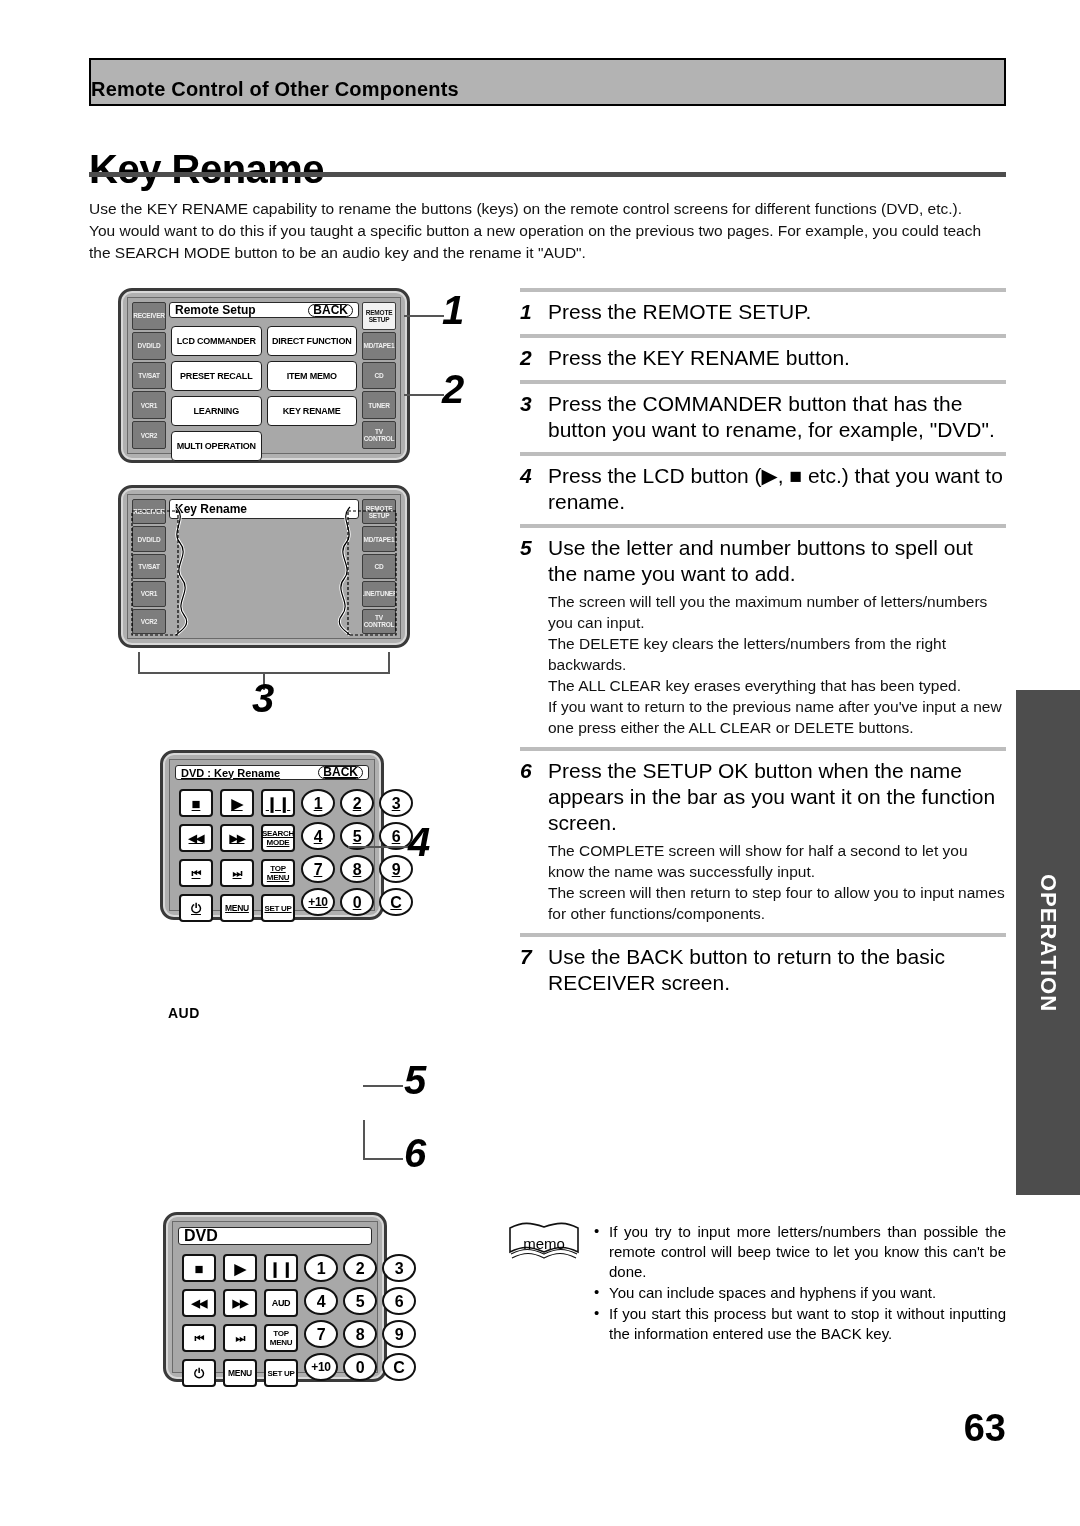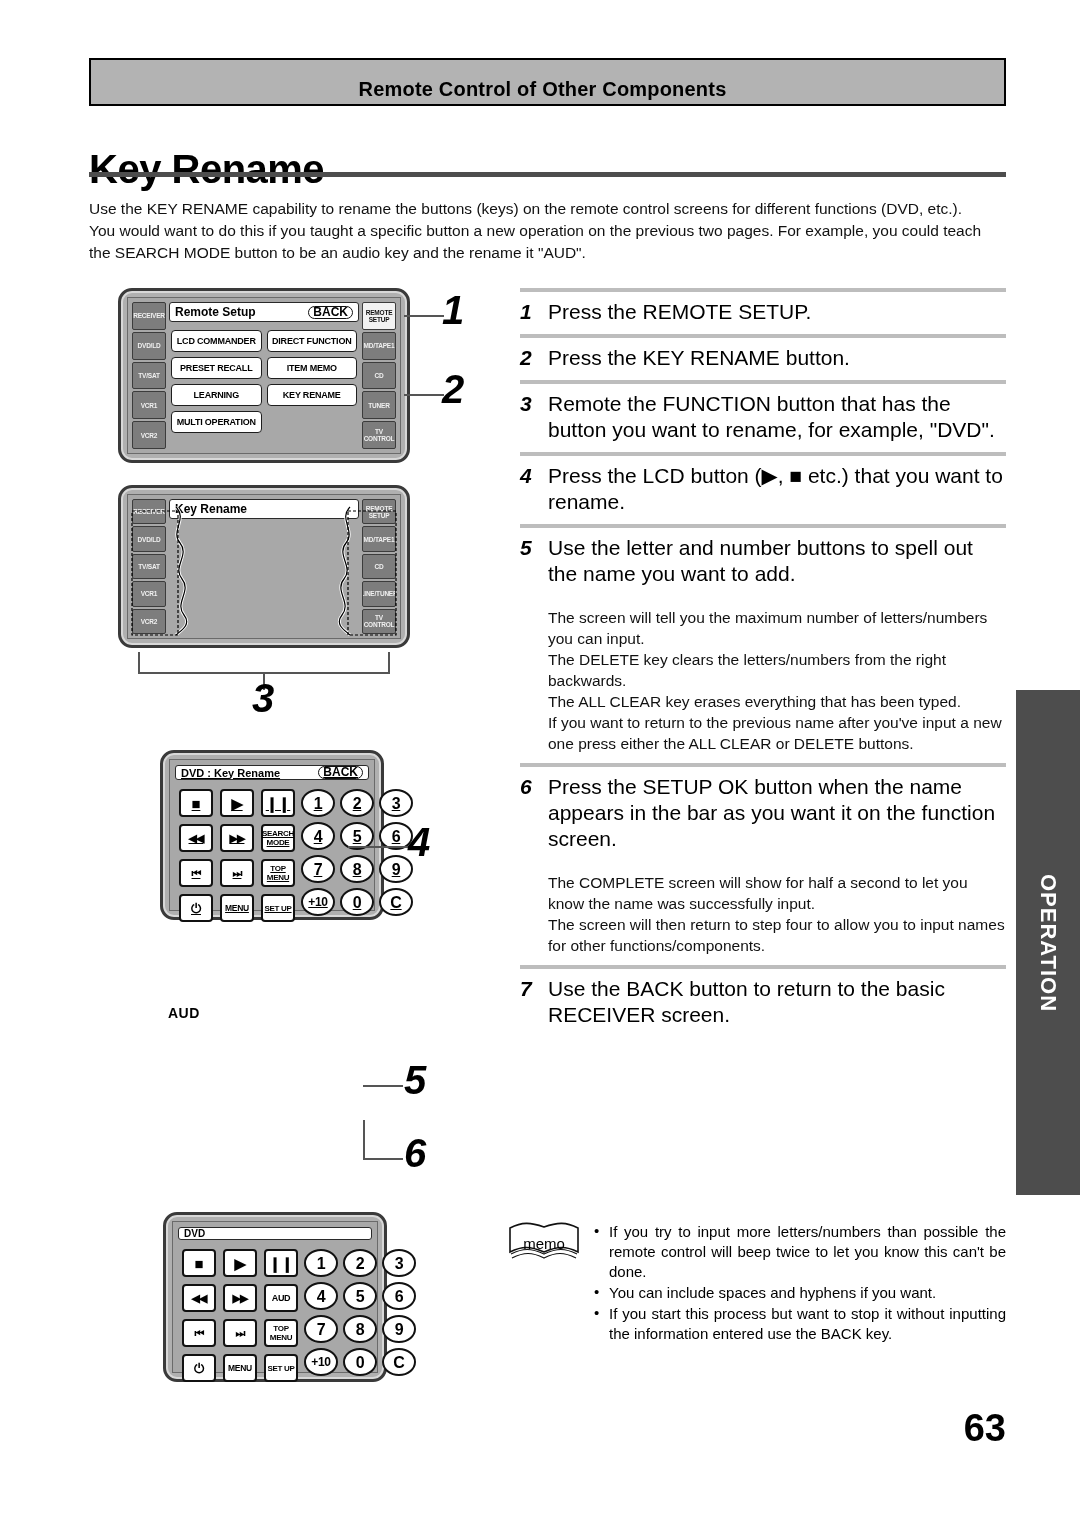--- a/index.html
+++ b/index.html
@@ -10,21 +10,21 @@
     font-family:"Liberation Sans", sans-serif;
     color:#000;
     position:relative;
     overflow:hidden;
   }
 
   
   #header-bar{
     position:absolute; left:89px; top:58px; width:917px; height:48px;
     background:#b3b3b3; border:2px solid #000;
-    display:flex; align-items:flex-end; justify-content:center;
+    display:flex; align-items:flex-end; justify-content:flex-start;
   }
   #header-title{
     font-size:20px; font-weight:bold; letter-spacing:.2px;
     padding:0 10px 3px 0;
     font-family:"Liberation Sans", sans-serif;
   }
 
   #page-title{
     position:absolute; left:89px; top:120px;
     font-size:40px; font-weight:bold; letter-spacing:-.5px;
@@ -97,21 +97,21 @@
     border:1px solid #111; border-radius:7px; font-size:12px; font-weight:bold;
     padding:1px 4px; background:#fff; line-height:9px;
   }
 
   .lcd-grid{ flex:1; display:flex; gap:5px; padding:4px 2px 2px 2px; }
   .lcd-col{ flex:1; display:flex; flex-direction:column; gap:5px; }
   .lcd-btn{
     background:#ffffff; border:1px solid #1e1e1e; border-radius:4px;
     font-size:9px; font-weight:bold; text-align:center;
     display:flex; align-items:center; justify-content:center;
-    height:22px; line-height:9px; letter-spacing:-.2px;
+    height:30px; line-height:9px; letter-spacing:-.2px;
   }
   .lcd-spacer{ height:18px; }
 
   
   .blank-screen{ flex:1; background:#a8a8a8; }
 
   
   .keypad{ flex:1; display:flex; gap:6px; padding:5px 4px 4px 4px; }
   .keys-left{ display:grid; grid-template-columns:repeat(3,34px); grid-auto-rows:28px; gap:7px; }
   .keys-right{ display:grid; grid-template-columns:repeat(3,34px); grid-auto-rows:28px; gap:5px; }
@@ -134,21 +134,21 @@
   .lead{ position:absolute; background:#555; }
   .lead.h{ height:2px; }
   .lead.v{ width:2px; }
 
   
   #steps{ position:absolute; left:520px; top:288px; width:486px; }
   .step-rule{ height:4px; background:#bdbdbd; margin:0; }
   .step{ display:flex; gap:10px; padding:7px 0 9px 0; }
   .step-num{ font-size:21px; font-weight:bold; font-style:italic; width:18px; flex:none; line-height:26px;}
   .step-head{ font-size:21px; font-weight:normal; line-height:26px; }
-  .step-body{ font-size:15.5px; line-height:21px; font-weight:normal; margin-top:20px; color:#111;}
+  .step-body{ font-size:15.5px; line-height:21px; font-weight:normal; margin-top:4px; color:#111;}
 
   
   #memo{
     position:absolute; left:508px; top:1222px; width:498px;
     display:flex; gap:12px;
   }
   #memo-icon{
     width:72px; height:42px; flex:none; position:relative;
   }
   #memo-label{
@@ -337,21 +337,21 @@
 <div class="lead h" style="left:363px; top:1085px; width:40px;"></div>
 <div class="callout-num" style="left:404px; top:1058px;">5</div>
 
 <div class="lead v" style="left:363px; top:1120px; height:40px;"></div>
 <div class="lead h" style="left:363px; top:1158px; width:40px;"></div>
 <div class="callout-num" style="left:404px; top:1131px;">6</div>
 
 <div class="device" style="left:163px; top:1212px; width:224px; height:170px;">
   <div class="device-inner" style="flex-direction:column; padding:5px;">
     <div class="title-bar plain" style="height:18px;">
-      <span style="font-size:10px;">DVD</span>
+      <span style="font-size:16px;">DVD</span>
     </div>
     <div class="keypad" style="padding-top:6px;">
       <div class="keys-left">
         <div class="kbtn">
             <span class="glyph">■</span>
           </div>
         <div class="kbtn">
             <span class="glyph">▶</span>
           </div>
         <div class="kbtn">
@@ -407,21 +407,21 @@
     <div class="step">
       <div class="step-num">2</div>
       <div style="flex: 1 1 0%;">
         <div class="step-head">Press the KEY RENAME button.</div>
       </div>
     </div>
     <div class="step-rule"></div>
     <div class="step">
       <div class="step-num">3</div>
       <div style="flex: 1 1 0%;">
-        <div class="step-head">Remote the FUNCTION button that has the button you want to rename, for example, "DVD".</div>
+        <div class="step-head">Press the COMMANDER button that has the button you want to rename, for example, "DVD".</div>
       </div>
     </div>
     <div class="step-rule"></div>
     <div class="step">
       <div class="step-num">4</div>
       <div style="flex: 1 1 0%;">
         <div class="step-head">Press the LCD button (▶, ■ etc.) that you want to rename.</div>
       </div>
     </div>
     <div class="step-rule"></div>

